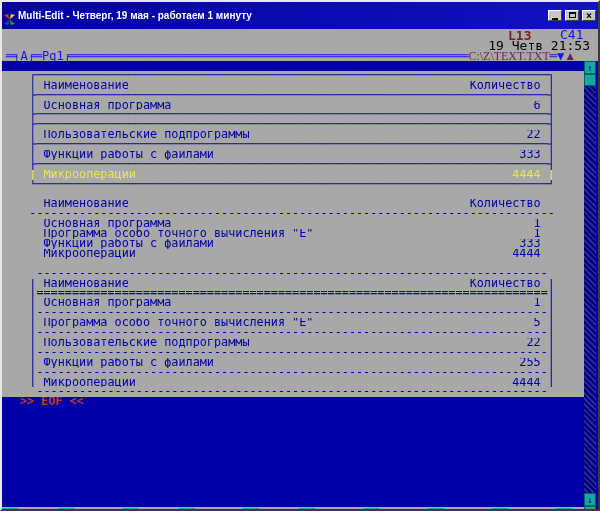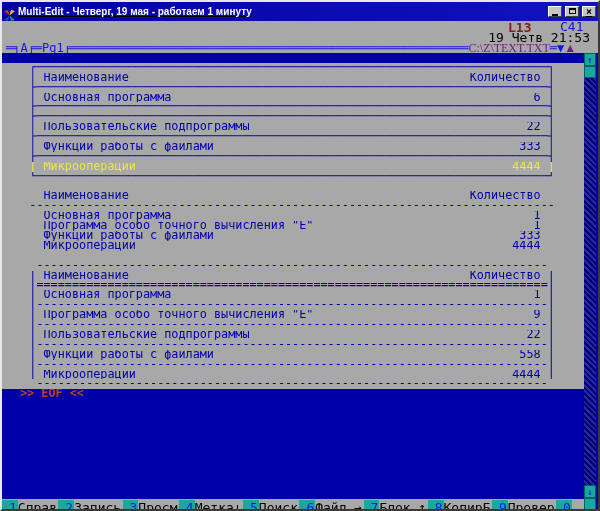--- a/index.html
+++ b/index.html
@@ -2,22 +2,22 @@
 <html><head>
 <meta charset="utf-8">
 <style>
   html,body{margin:0;padding:0;background:#555;}
   *{box-sizing:border-box;}
   .win{position:relative;width:600px;height:511px;background:#b8b8b8;
        border-top:2px solid #e8e8e8;border-left:2px solid #e8e8e8;
        border-right:2px solid #3a3a3a;border-bottom:2px solid #3a3a3a;
        font-family:"DejaVu Sans Mono",monospace;overflow:hidden;}
   
-  .titlebar{height:19px;background:linear-gradient(90deg,#0202a0,#1212c0);
-    display:flex;align-items:center;padding:0 2px;gap:3px;text-decoration:underline;}
+  .titlebar{height:27px;background:linear-gradient(90deg,#0202a0,#1212c0);
+    display:flex;align-items:center;padding:0 2px;gap:3px;}
   .title-text{flex:1;color:#fff;font-family:"Liberation Sans",sans-serif;
     font-size:10px;font-weight:bold;line-height:13px;white-space:nowrap;overflow:hidden;}
   .winbtn{width:14px;height:11px;background:#c6c6c6;border-top:1px solid #fff;
     border-left:1px solid #fff;border-right:1px solid #404040;border-bottom:1px solid #404040;
     font-size:9px;line-height:9px;text-align:center;color:#000;
     font-family:"DejaVu Sans Mono",monospace;padding:0;}
   .winbtn .mn{display:block;width:6px;height:2px;background:#000;margin:7px auto 0;}
   .winbtn .mx{display:block;width:7px;height:6px;border:1px solid #000;border-top:2px solid #000;margin:1px auto 0;}
   .winbtn .cl{display:block;font-size:10px;line-height:10px;font-weight:bold;}
   
@@ -115,25 +115,25 @@
           <div class="line sel">     Основная программа                                                   1</div>
           <div class="line sel">     Программа особо точного вычисления "Е"                               1</div>
           <div class="line sel">     Функции работы с файлами                                           333</div>
           <div class="line sel">     Микрооперации                                                     4444</div>
           <div class="line sel"></div>
           <div class="line sel">    ------------------------------------------------------------------------</div>
           <div class="line sel">   | Наименование                                                Количество |</div>
           <div class="line sel">   |========================================================================|</div>
           <div class="line sel">   | Основная программа                                                   1 |</div>
           <div class="line sel">   |------------------------------------------------------------------------|</div>
-          <div class="line sel">   | Программа особо точного вычисления "Е"                               9 |</div>
+          <div class="line sel">   | Программа особо точного вычисления "Е"                               5 |</div>
           <div class="line sel">   |------------------------------------------------------------------------|</div>
           <div class="line sel">   | Пользовательские подпрограммы                                       22 |</div>
           <div class="line sel">   |------------------------------------------------------------------------|</div>
-          <div class="line sel">   | Функции работы с файлами                                           558 |</div>
+          <div class="line sel">   | Функции работы с файлами                                           255 |</div>
           <div class="line sel">   |------------------------------------------------------------------------|</div>
           <div class="line sel">   | Микрооперации                                                     4444 |</div>
           <div class="line sel">    ------------------------------------------------------------------------</div>
           <div class="line eof">&gt;&gt; EOF &lt;&lt;</div>
         </div>
     </div>
     <div class="fbar"><span class="fk"><span class="fk-num">1</span><span class="fk-label">Справ</span></span><span class="fk"><span class="fk-num">2</span><span class="fk-label">Запись</span></span><span class="fk"><span class="fk-num">3</span><span class="fk-label">Просм</span></span><span class="fk"><span class="fk-num">4</span><span class="fk-label">Метка↓</span></span><span class="fk"><span class="fk-num">5</span><span class="fk-label">Поиск</span></span><span class="fk"><span class="fk-num">6</span><span class="fk-label">Файл →</span></span><span class="fk"><span class="fk-num">7</span><span class="fk-label">Блок ↕</span></span><span class="fk"><span class="fk-num">8</span><span class="fk-label">КопирБ</span></span><span class="fk"><span class="fk-num">9</span><span class="fk-label">Провер</span></span><span class="fk"><span class="fk-num">0</span><span class="fk-label"></span></span></div>
     <div class="sbar">
       <div class="sb-btn">↑</div>
       <div class="sb-thumb"></div>

